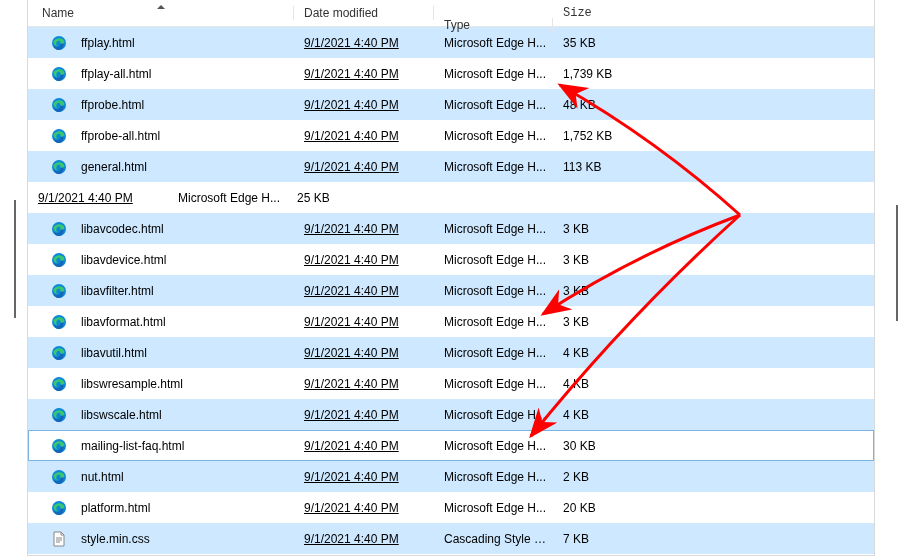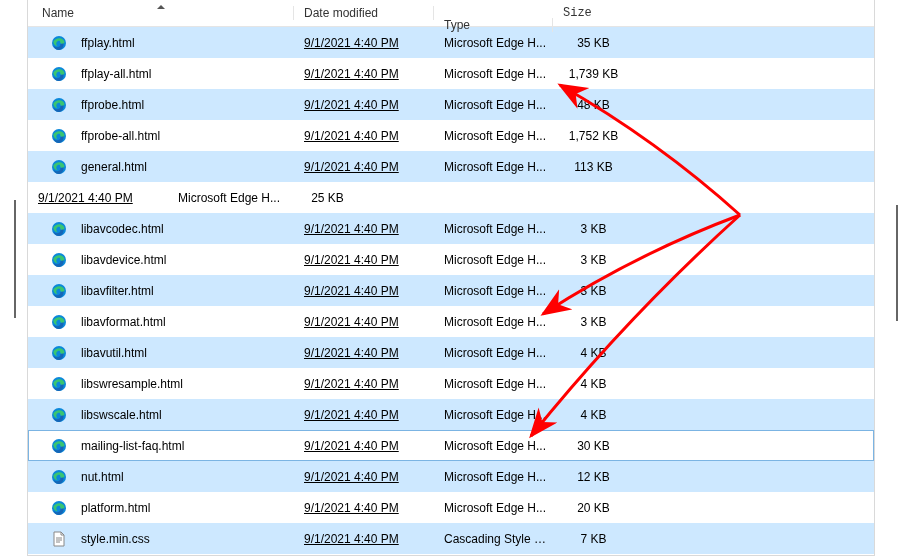--- a/index.html
+++ b/index.html
@@ -60,21 +60,21 @@
     display: flex;
     height: 31px;
     align-items: center;
   }
   .row.sel { background: #cde8ff; }
   .row.focus { outline: 1px solid #7bb4e3; outline-offset: -1px; }
   .cell { padding: 0 6px 0 10px; overflow: hidden; white-space: nowrap; text-overflow: ellipsis; }
   .cell.name { width: 266px; padding-left: 23px; display: flex; align-items: center; gap: 14px; }
   .cell.date { width: 140px; text-decoration: underline; }
   .cell.type { width: 119px; }
-  .cell.size { width: 81px; text-align: center; padding-right: 10px; }
+  .cell.size { width: 81px; text-align: left; padding-right: 10px; }
   .fname { overflow: hidden; text-overflow: ellipsis; white-space: nowrap; }
   .icon { width: 16px; height: 16px; flex: 0 0 16px; display: inline-flex; align-items: center; justify-content: center; }
   .left-scroll {
     position: absolute;
     left: 14px; top: 200px; width: 2px; height: 118px;
     background: #666;
   }
   .right-scroll {
     position: absolute;
     right: 9px; top: 205px; width: 2px; height: 116px;
@@ -313,21 +313,21 @@
             <svg viewBox="0 0 16 16" width="16" height="16">
       <circle cx="8" cy="8" r="7" fill="#0b88da"></circle>
       <path d="M2.3 6.8 C4 3 9 2 12 4.5 C14 6.2 14 9 11.5 9 C9.7 9 9.2 7.8 9.2 7 C9.2 6 8 5.4 6.8 6 C5.2 6.8 4.7 9.5 6.4 11.3 C4 10.9 2.4 9 2.3 6.8 Z" fill="#39c571"></path>
       <path d="M8 15 C5 15 3 13 2.5 10.5 C4 12.3 6.5 12.8 8.3 11.6 C9.5 10.8 9.7 9.6 9.3 9 C10.4 9.2 11.6 8.9 12.4 8.1 C13 10.6 11.5 15 8 15 Z" fill="#1566b7"></path>
     </svg>
           </span>
           <span class="fname">nut.html</span>
         </div>
         <div class="cell date">9/1/2021 4:40 PM</div>
         <div class="cell type">Microsoft Edge H...</div>
-        <div class="cell size">12 KB</div>
+        <div class="cell size">2 KB</div>
       </div>
       <div class="row">
         <div class="cell name">
           <span class="icon">
             <svg viewBox="0 0 16 16" width="16" height="16">
       <circle cx="8" cy="8" r="7" fill="#0b88da"></circle>
       <path d="M2.3 6.8 C4 3 9 2 12 4.5 C14 6.2 14 9 11.5 9 C9.7 9 9.2 7.8 9.2 7 C9.2 6 8 5.4 6.8 6 C5.2 6.8 4.7 9.5 6.4 11.3 C4 10.9 2.4 9 2.3 6.8 Z" fill="#39c571"></path>
       <path d="M8 15 C5 15 3 13 2.5 10.5 C4 12.3 6.5 12.8 8.3 11.6 C9.5 10.8 9.7 9.6 9.3 9 C10.4 9.2 11.6 8.9 12.4 8.1 C13 10.6 11.5 15 8 15 Z" fill="#1566b7"></path>
     </svg>
           </span>

